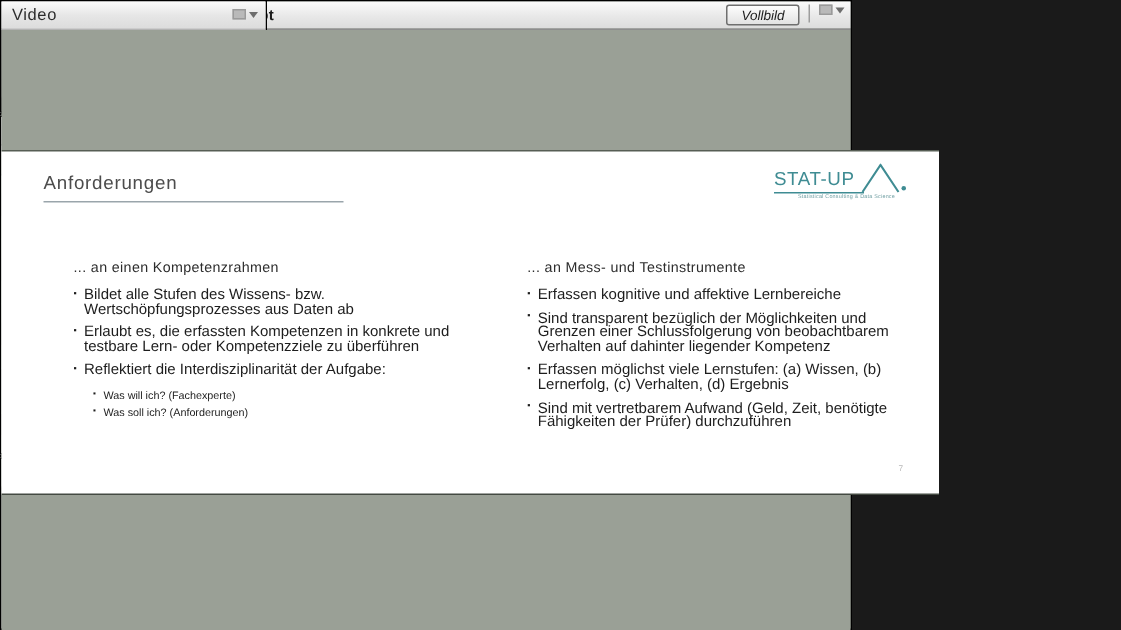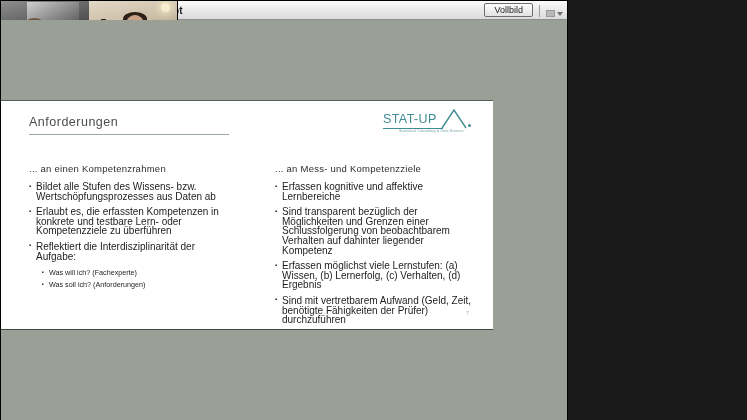--- a/index.html
+++ b/index.html
@@ -159,66 +159,73 @@
   }
 
   
   #share-panel { left: 179px; top: 0; width: 568px; height: 420px; background: #8f958d; border: 1px solid #000; }
   .share-head {
     height: 19px; display: flex; align-items: center;
     background: linear-gradient(to bottom,#fbfbfb 0%,#e8e8e8 55%,#dcdcdc 100%);
     border-bottom: 1px solid #8d8d8d; padding: 0 4px 0 9px;
   }
   .share-title { font-size: 10px; font-weight: bold; color: #1c1c1c; letter-spacing: .2px; }
-  .share-right { margin-left: auto; display: flex; align-items: flex-end; gap: 6px; }
+  .share-right { margin-left: auto; display: flex; align-items: flex-start; gap: 6px; font-style: italic; }
   .fullscreen-btn {
     height: 14px; padding: 0 9px; font-size: 9px; color: #1c1c1c;
     border: 1px solid #6f6f6f; border-radius: 2px;
     background: linear-gradient(to bottom,#fdfdfd,#e2e2e2);
     display: flex; align-items: center;
   }
   .divider-v { width: 1px; height: 12px; background: #9d9d9d; }
 
   .share-stage { position: relative; width: 100%; height: 401px; background: #9aa096; }
   .slide {
-    position: absolute; left: 0; top: 80px; width: 492px; height: 230px;
+    position: absolute; left: 0; top: 80px; width: 625px; height: 230px;
     background: #fff; border-top: 1px solid #575e55; border-bottom: 1px solid #444a42;
   }
   .slide-title {
     position: absolute; left: 28px; top: 14px; font-size: 12.5px; color: #4c4c4c;
     letter-spacing: .5px;
   }
   .slide-rule { position: absolute; left: 28px; top: 33px; width: 200px; height: 1px; background: #9aa5ab; }
   .logo { position: absolute; right: 18px; top: 8px; width: 92px; height: 30px; text-decoration: underline; }
   .logo-word {
     position: absolute; left: 0; top: 3px; font-size: 12.5px; letter-spacing: .4px;
     color: #3f8c93; font-family: "Liberation Sans", sans-serif;
   }
   .logo-underline { position: absolute; left: 0; top: 19px; width: 60px; height: 1px; background: #3f8c93; }
   .logo-mark { position: absolute; left: 58px; top: 0; width: 26px; height: 20px; }
   .logo-dot { position: absolute; left: 85px; top: 15px; width: 3px; height: 3px; border-radius: 50%; background: #3f8c93; }
   .logo-tag { position: absolute; left: 16px; top: 20px; font-size: 3.6px; color: #6f9ea2; letter-spacing: .15px; }
 
-  .cols { position: absolute; left: 0; top: 62px; width: 100%; display: flex; }
+  .cols { position: absolute; left: 0; top: 72px; width: 100%; display: flex; padding-left: 20px; }
   .col { width: 50%; padding: 0 22px 0 28px; }
   .col-head { font-size: 9.5px; color: #2d2d2d; margin-bottom: 8px; letter-spacing: .25px; }
   .bullet { position: relative; padding-left: 7px; font-size: 10px; line-height: 9.6px;
     color: #1d1d1d; margin-bottom: 6px; }
   .bullet:before { content: "\25AA"; position: absolute; left: 0; top: -.5px; font-size: 6px; color: #1d1d1d; }
   .sub-list { margin: 2px 0 0 13px; }
   .sub { position: relative; padding-left: 7px; font-size: 7.2px; line-height: 11.5px; color: #1d1d1d; }
   .sub:before { content: "\25AA"; position: absolute; left: 0; top: 0; font-size: 5.5px; color: #1d1d1d; }
   .page-no { position: absolute; right: 24px; bottom: 13px; font-size: 5.5px; color: #b9b9b9; }
 </style>
 </head>
 <body>
 
 <div id="app">
 
   <div class="panel" id="video-panel">
+    <div class="panel-head">
+      <span class="panel-title">Video</span>
+      <span class="head-menu">
+        <span class="box"></span>
+        <span class="caret"></span>
+      </span>
+    </div>
     <div class="video-grid">
       <div class="vtile">
         <div class="frame cam-a">
           <div class="pic"></div>
           <div class="hair"></div>
           <div class="head"></div>
           <div class="body"></div>
         </div>
         <div class="caption">Katharina Schüller</div>
       </div>
@@ -429,21 +436,21 @@
               <div class="col-head">... an einen Kompetenzrahmen</div>
               <div class="bullet">Bildet alle Stufen des Wissens- bzw. Wertschöpfungsprozesses aus Daten ab</div>
               <div class="bullet">Erlaubt es, die erfassten Kompetenzen in konkrete und testbare Lern- oder Kompetenzziele zu überführen</div>
               <div class="bullet">Reflektiert die Interdisziplinarität der Aufgabe:</div>
               <div class="sub-list">
                 <div class="sub">Was will ich? (Fachexperte)</div>
                 <div class="sub">Was soll ich? (Anforderungen)</div>
               </div>
             </div>
             <div class="col">
-              <div class="col-head">... an Mess- und Kompetenzziele</div>
+              <div class="col-head">... an Mess- und Testinstrumente</div>
               <div class="bullet">Erfassen kognitive und affektive Lernbereiche</div>
               <div class="bullet">Sind transparent bezüglich der Möglichkeiten und Grenzen einer Schlussfolgerung von beobachtbarem Verhalten auf dahinter liegender Kompetenz</div>
               <div class="bullet">Erfassen möglichst viele Lernstufen: (a) Wissen, (b) Lernerfolg, (c) Verhalten, (d) Ergebnis</div>
               <div class="bullet">Sind mit vertretbarem Aufwand (Geld, Zeit, benötigte Fähigkeiten der Prüfer) durchzuführen</div>
             </div>
           </div>
 
         <div class="page-no">7</div>
       </div>
     </div>

